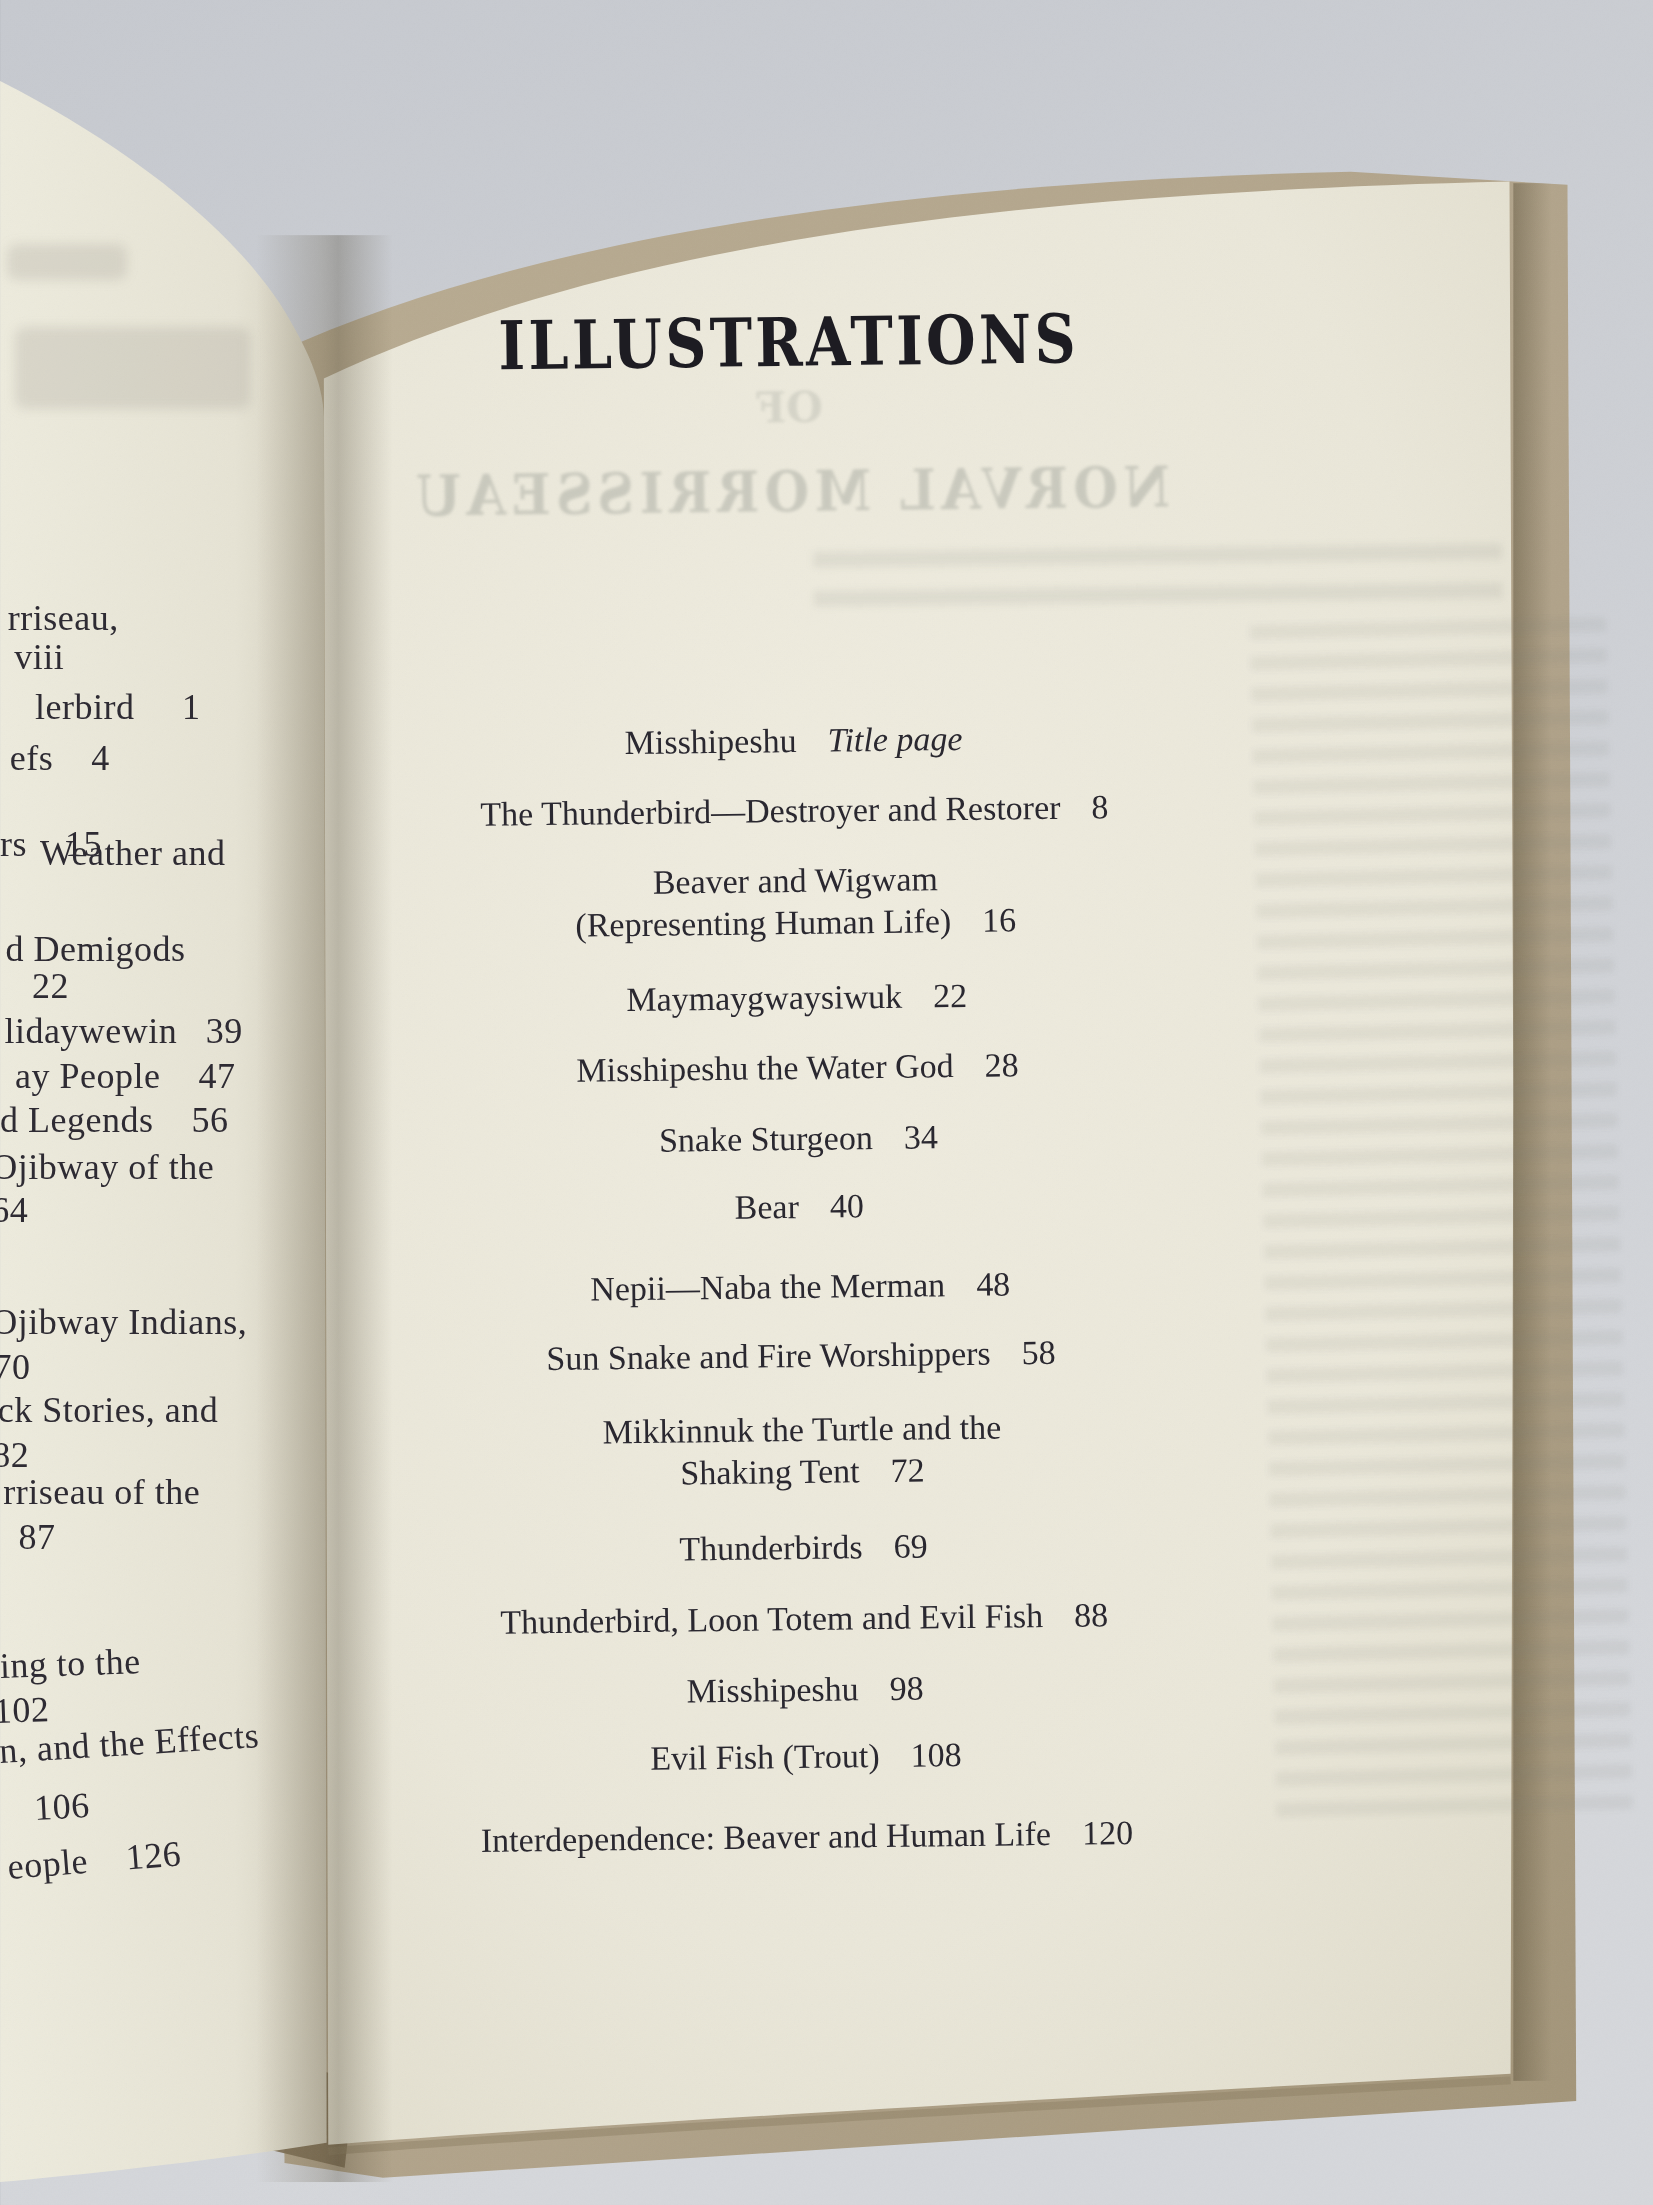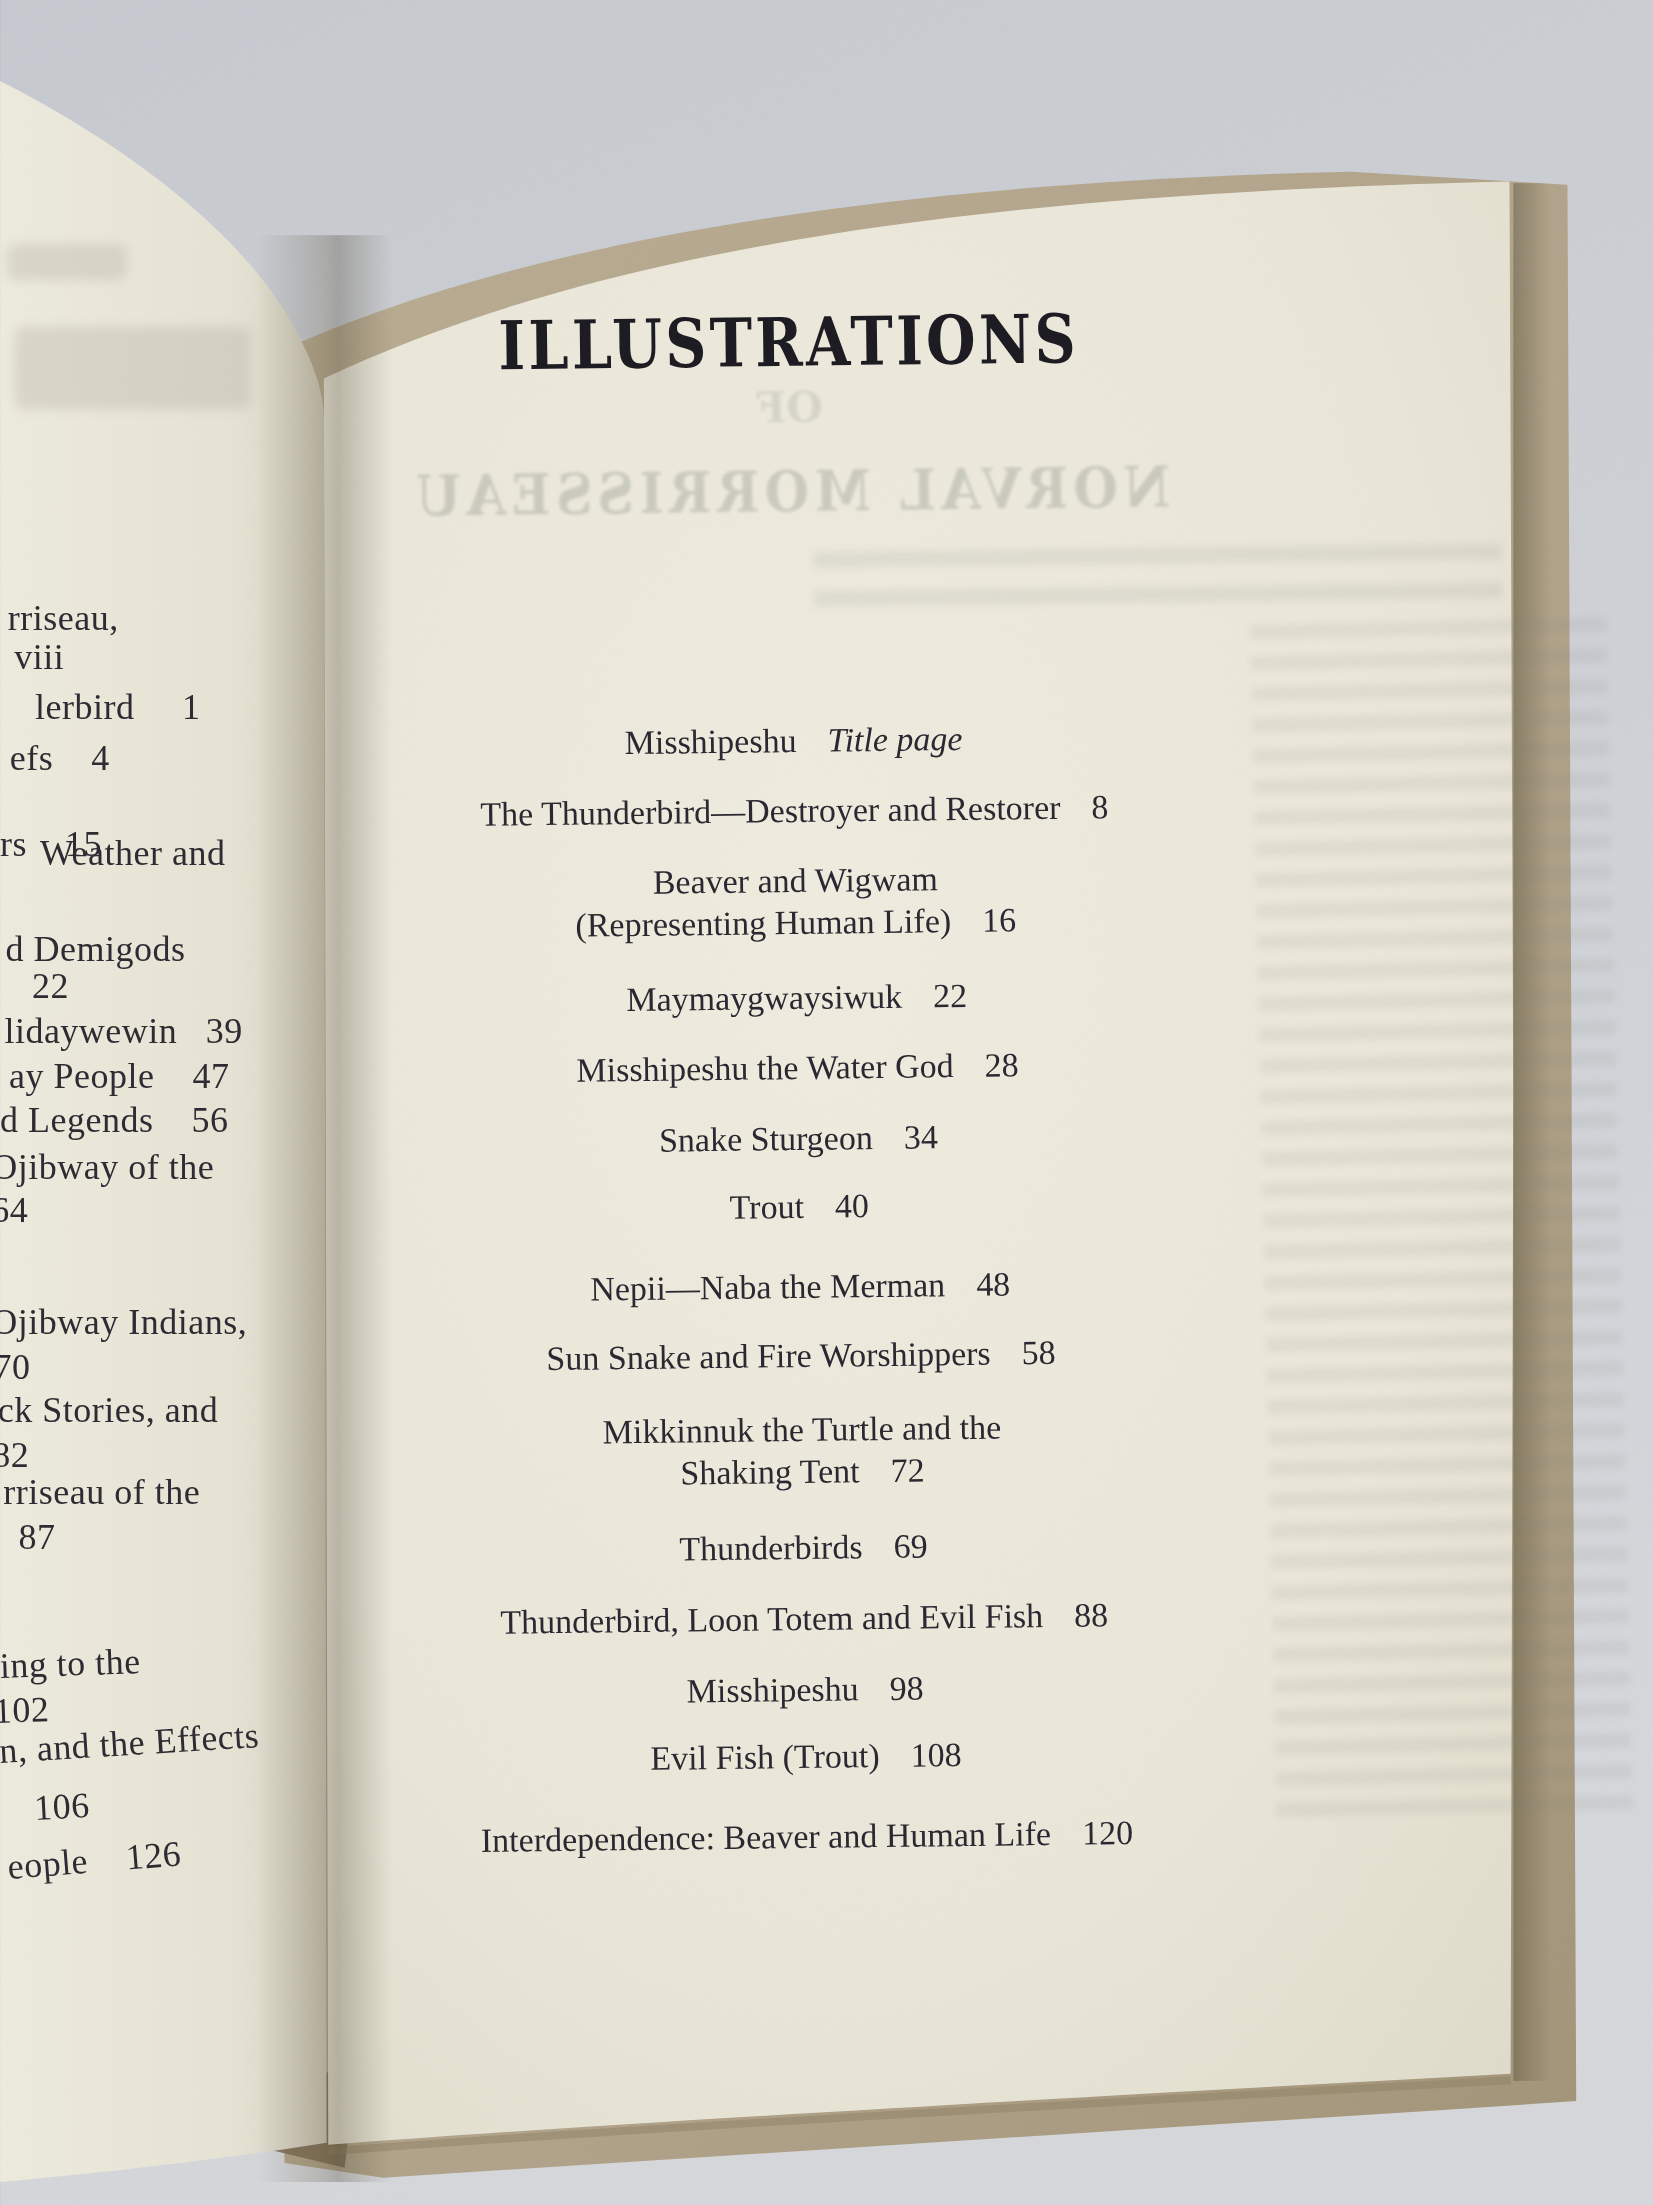--- a/index.html
+++ b/index.html
@@ -120,21 +120,21 @@
 
   <div class="frag" style="left:7.7px;top:597px">rriseau,</div>
   <div class="frag" style="left:14.2px;top:636px">viii</div>
   <div class="frag" style="left:35px;top:686px">lerbird&nbsp;&nbsp;&nbsp;&nbsp;&nbsp;1</div>
   <div class="frag" style="left:9.8px;top:737px">efs&nbsp;&nbsp;&nbsp;&nbsp;4</div>
   <div class="frag" style="left:40px;top:832px">Weather and</div>
   <div class="frag" style="left:0px;top:823px">rs&nbsp;&nbsp;&nbsp;&nbsp;15</div>
   <div class="frag" style="left:5.5px;top:928px">d Demigods</div>
   <div class="frag" style="left:32px;top:965px">22</div>
   <div class="frag" style="left:4.4px;top:1010px">lidaywewin&nbsp;&nbsp;&nbsp;39</div>
-  <div class="frag" style="left:9px;top:1055px">ay People&nbsp;&nbsp;&nbsp;&nbsp;47</div>
+  <div class="frag" style="left:15px;top:1055px">ay People&nbsp;&nbsp;&nbsp;&nbsp;47</div>
   <div class="frag" style="left:0px;top:1099px">d Legends&nbsp;&nbsp;&nbsp;&nbsp;56</div>
   <div class="frag" style="left:-8.8px;top:1146px">Ojibway of the</div>
   <div class="frag" style="left:-8.8px;top:1189px">64</div>
   <div class="frag" style="left:-8.8px;top:1301px">Ojibway Indians,</div>
   <div class="frag" style="left:-6.6px;top:1346px">70</div>
   <div class="frag" style="left:-2.2px;top:1389px">ck Stories, and</div>
   <div class="frag" style="left:-7.7px;top:1434px">82</div>
   <div class="frag" style="left:3.3px;top:1471px">rriseau of the</div>
   <div class="frag" style="left:18.6px;top:1516px">87</div>
   <div class="frag rot-2" style="left:-1.1px;top:1645px">ing to the</div>
@@ -165,21 +165,21 @@
     <div class="entry" style="top:977px">
       <span>Maymaygwaysiwuk</span><span class="gap"></span><span>22</span>
     </div>
     <div class="entry" style="top:1047px">
       <span>Misshipeshu the Water God</span><span class="gap"></span><span>28</span>
     </div>
     <div class="entry" style="top:1118px">
       <span>Snake Sturgeon</span><span class="gap"></span><span>34</span>
     </div>
     <div class="entry" style="top:1186px">
-      <span>Trout</span><span class="gap"></span><span>40</span>
+      <span>Bear</span><span class="gap"></span><span>40</span>
     </div>
     <div class="entry" style="top:1266px">
       <span>Nepii—Naba the Merman</span><span class="gap"></span><span>48</span>
     </div>
     <div class="entry" style="top:1335px">
       <span>Sun Snake and Fire Worshippers</span><span class="gap"></span><span>58</span>
     </div>
     <div class="entry" style="top:1409px">
       <div>Mikkinnuk the Turtle and the</div>
       <div><span>Shaking Tent</span><span class="gap"></span><span>72</span></div>

